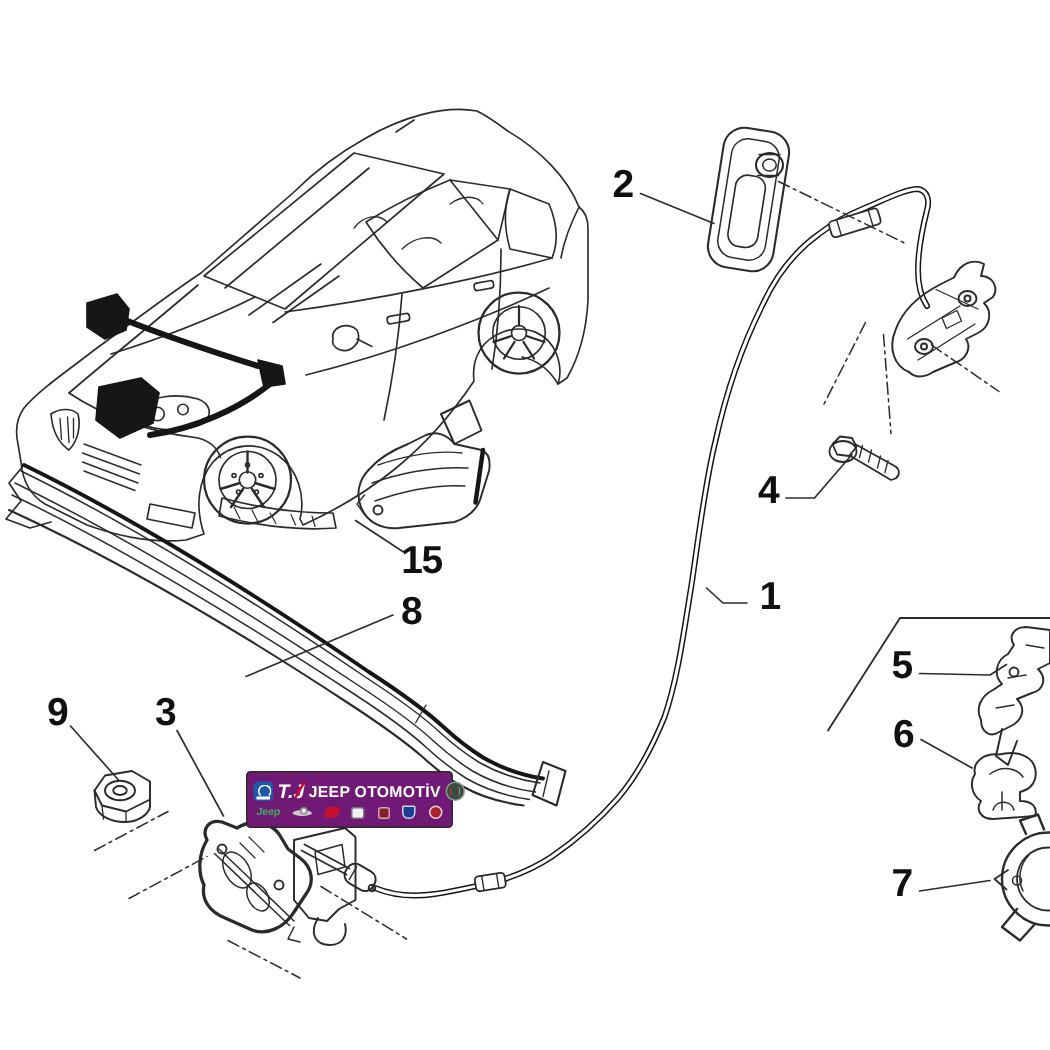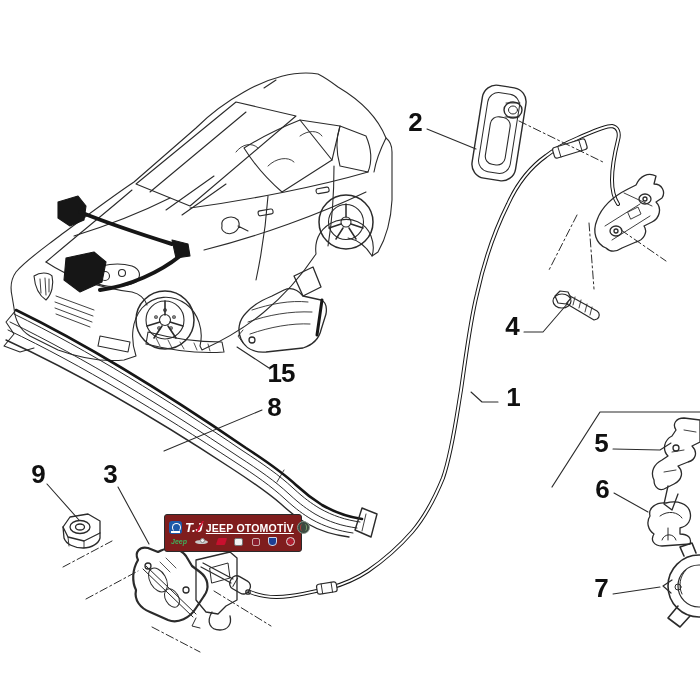--- a/index.html
+++ b/index.html
@@ -3,32 +3,32 @@
 <meta charset="utf-8">
 <style>
   html,body{margin:0;padding:0;background:#fff;}
   .stage{position:relative;width:700px;height:700px;background:#ffffff;overflow:hidden;
          font-family:"Liberation Sans",sans-serif;}
   .stage svg{position:absolute;left:0;top:0;}
   .callout{position:absolute;transform:translate(-50%,-50%);font-weight:bold;
            font-size:26px;color:#101010;letter-spacing:-1px;line-height:1;}
   
   .banner{position:absolute;left:164px;top:514px;width:138px;height:38px;
-          background:#7f1d1d;border:1px solid #2a2a2a;border-radius:3px;
+          background:#701a75;border:1px solid #2a2a2a;border-radius:3px;
           display:flex;flex-direction:column;justify-content:center;gap:2px;
           padding:2px 4px;box-sizing:border-box;z-index:5;}
   .banner-row1{display:flex;align-items:center;gap:3px;}
   .mopar{width:13px;height:13px;background:#1d59a8;border-radius:3px;position:relative;flex:0 0 auto;}
   .mopar:before{content:"";position:absolute;left:3px;top:2px;width:7px;height:7px;
                 border:1.6px solid #fff;border-bottom-color:transparent;border-radius:50%;}
   .mopar:after{content:"";position:absolute;left:2px;bottom:1.5px;width:9px;height:1.6px;background:#fff;}
   .tj{color:#fff;font-style:italic;font-weight:bold;font-size:13px;position:relative;flex:0 0 auto;}
   .tj i{position:absolute;left:4px;top:1px;width:10px;height:11px;
         border-right:2px solid #c8102e;transform:skewX(-30deg);}
-  .bannername{color:#fff;font-weight:bold;font-size:10.5px;letter-spacing:.2px;white-space:nowrap;text-decoration:underline;}
+  .bannername{color:#fff;font-weight:bold;font-size:10.5px;letter-spacing:.2px;white-space:nowrap;}
   .alfa{width:13px;height:13px;border-radius:50%;background:#3c4a40;border:1px solid #8a9a8d;
         position:relative;flex:0 0 auto;box-sizing:border-box;}
   .alfa:before{content:"";position:absolute;left:2px;top:2px;width:4px;height:7px;
                border-left:1.5px solid #b43a3a;border-radius:50% 0 0 50%;}
   .alfa:after{content:"";position:absolute;right:2px;top:2px;width:4px;height:7px;
               border-right:1.5px solid #7aa06a;border-radius:0 50% 50% 0;}
   .banner-row2{display:flex;align-items:center;justify-content:space-between;padding:0 2px;}
   .jeepword{color:#3fae5a;font-size:7px;font-weight:bold;font-style:italic;line-height:1;}
   .wings{width:13px;height:4px;background:#c9c9c9;border-radius:50%;position:relative;}
   .wings:before{content:"";position:absolute;left:5px;top:-1.5px;width:3px;height:3px;

